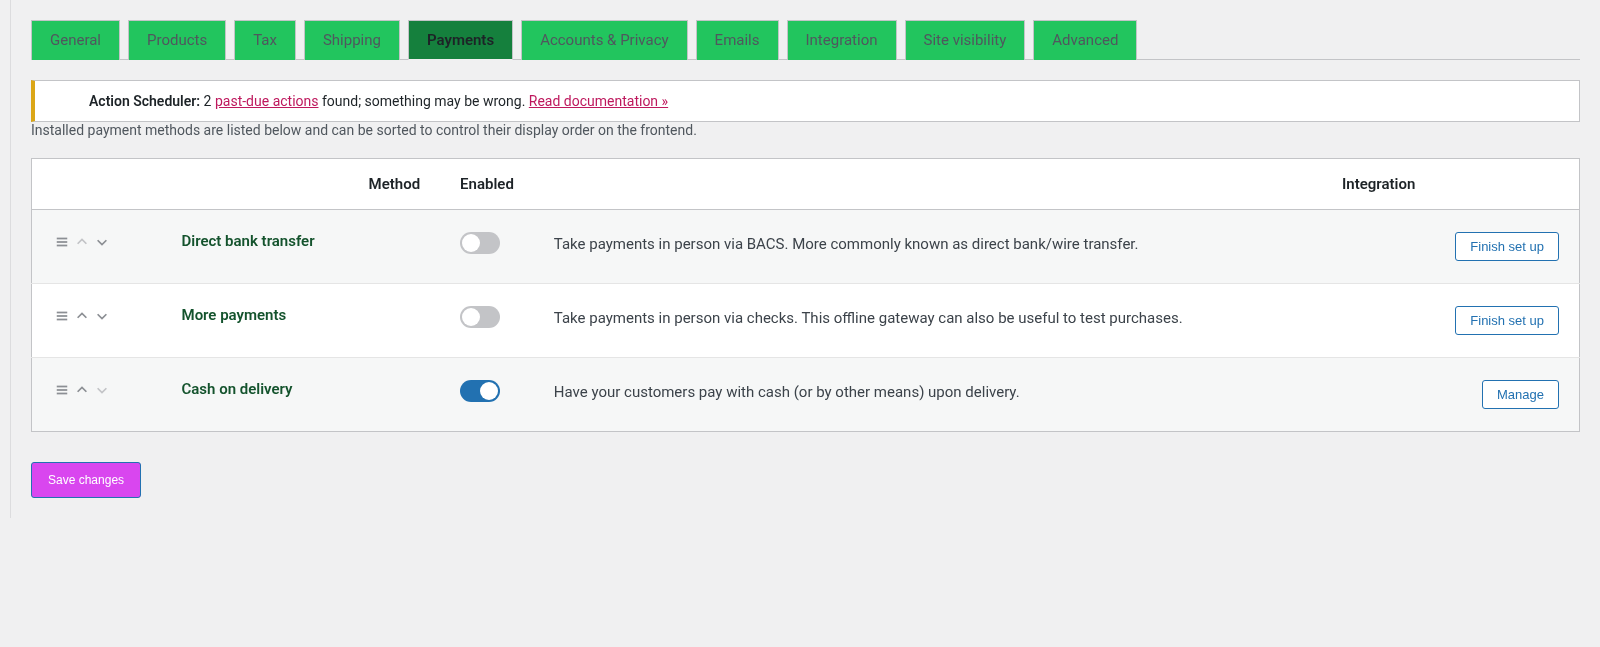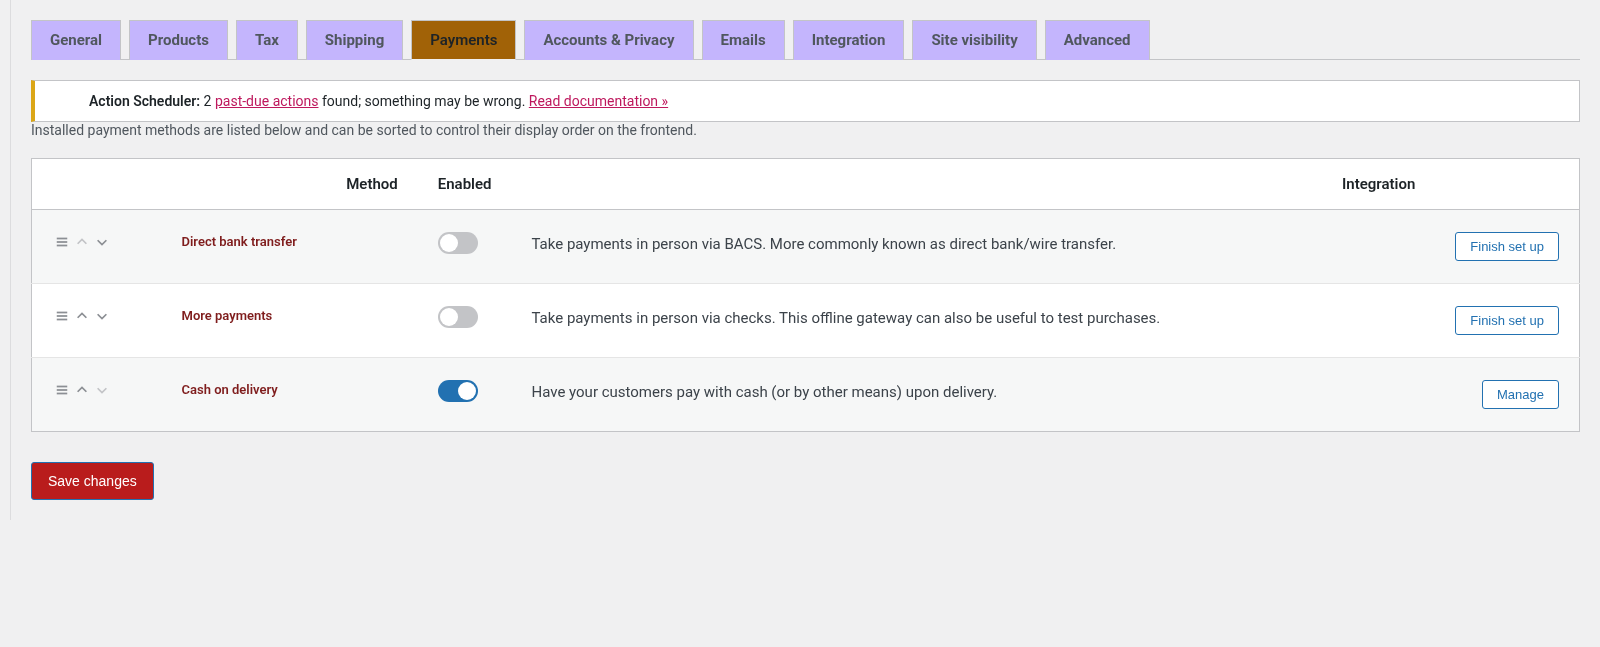--- a/index.html
+++ b/index.html
@@ -18,33 +18,33 @@
   
   .nav-tab-wrapper {
     display: flex;
     flex-wrap: wrap;
     gap: 8px;
     padding-top: 20px;
     border-bottom: 1px solid #c3c4c7;
     margin-bottom: 0;
   }
   .nav-tab {
-    background: #c4b5fd;
+    background: #22c55e;
     color: #50575e;
     font-size: 15px;
     padding: 10px 18px;
     border: 1px solid #c3c4c7;
     border-bottom: none;
     margin-bottom: -1px;
     cursor: pointer;
-    font-weight: 700;
+    font-weight: 400;
     white-space: nowrap;
   }
   .nav-tab.active {
-    background: #a16207;
+    background: #15803d;
     color: #1d2327;
     font-weight: 600;
     border-bottom: 1px solid #f0f0f1;
   }
   
   .notice {
     background: #fff;
     border: 1px solid #c3c4c7;
     border-left: 4px solid #dba617;
     margin: 20px 0 0 0;
@@ -95,23 +95,23 @@
     display: inline-flex;
     width: 20px; height: 20px;
     align-items: center; justify-content: center;
     color: #8c8f94;
     cursor: pointer;
   }
   .chev.disabled { color: #c3c4c7; cursor: default; }
   .drag-handle svg, .chev svg { width: 14px; height: 14px; }
   
   .method-link {
-    color: #7f1d1d;
-    font-weight: 600;
-    font-size: 13px;
+    color: #14532d;
+    font-weight: 600;
+    font-size: 15px;
     cursor: pointer;
     text-decoration: none;
   }
   
   .toggle {
     width: 40px; height: 22px;
     border-radius: 11px;
     background: #c3c4c7;
     position: relative;
     cursor: pointer;
@@ -138,26 +138,26 @@
     font-size: 13px;
     cursor: pointer;
     white-space: nowrap;
   }
   .action-cell { text-align: right; width: 140px; }
   .desc-cell { line-height: 1.6; max-width: 560px;}
   .enabled-cell { width: 90px; }
   
   .save-btn {
     margin-top: 30px;
-    background: #b91c1c;
+    background: #d946ef;
     color: #fff;
     border: 1px solid #2271b1;
     border-radius: 3px;
     padding: 10px 16px;
-    font-size: 14px;
+    font-size: 12px;
     cursor: pointer;
   }
   th.col-sort { width: 130px; }
 </style>
 </head>
 <body>
 
 <div class="wrap">
   <div class="nav-tab-wrapper" id="tabs">
       <div class="nav-tab">General</div>

